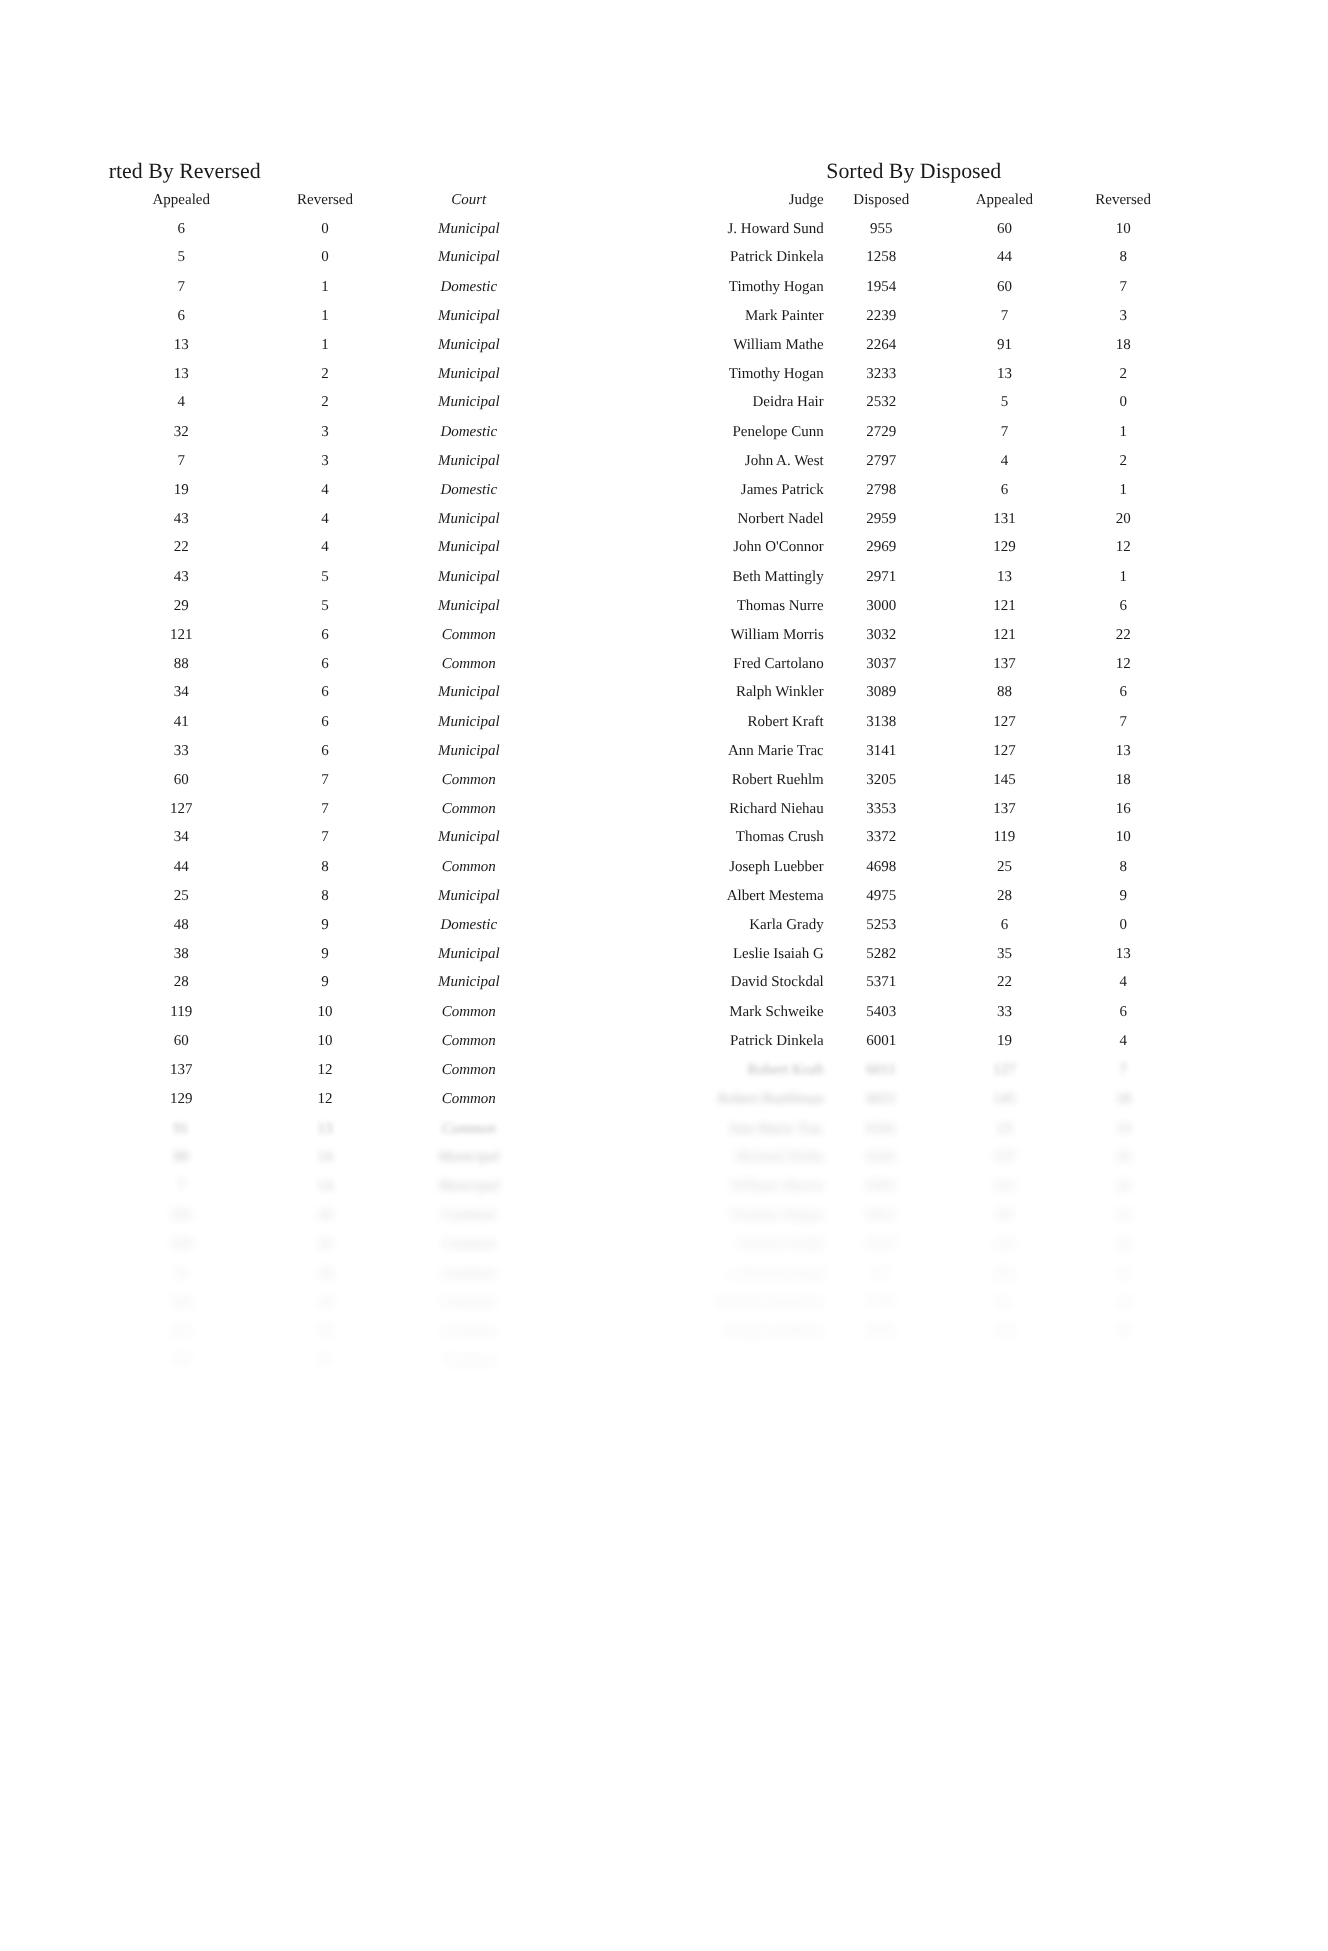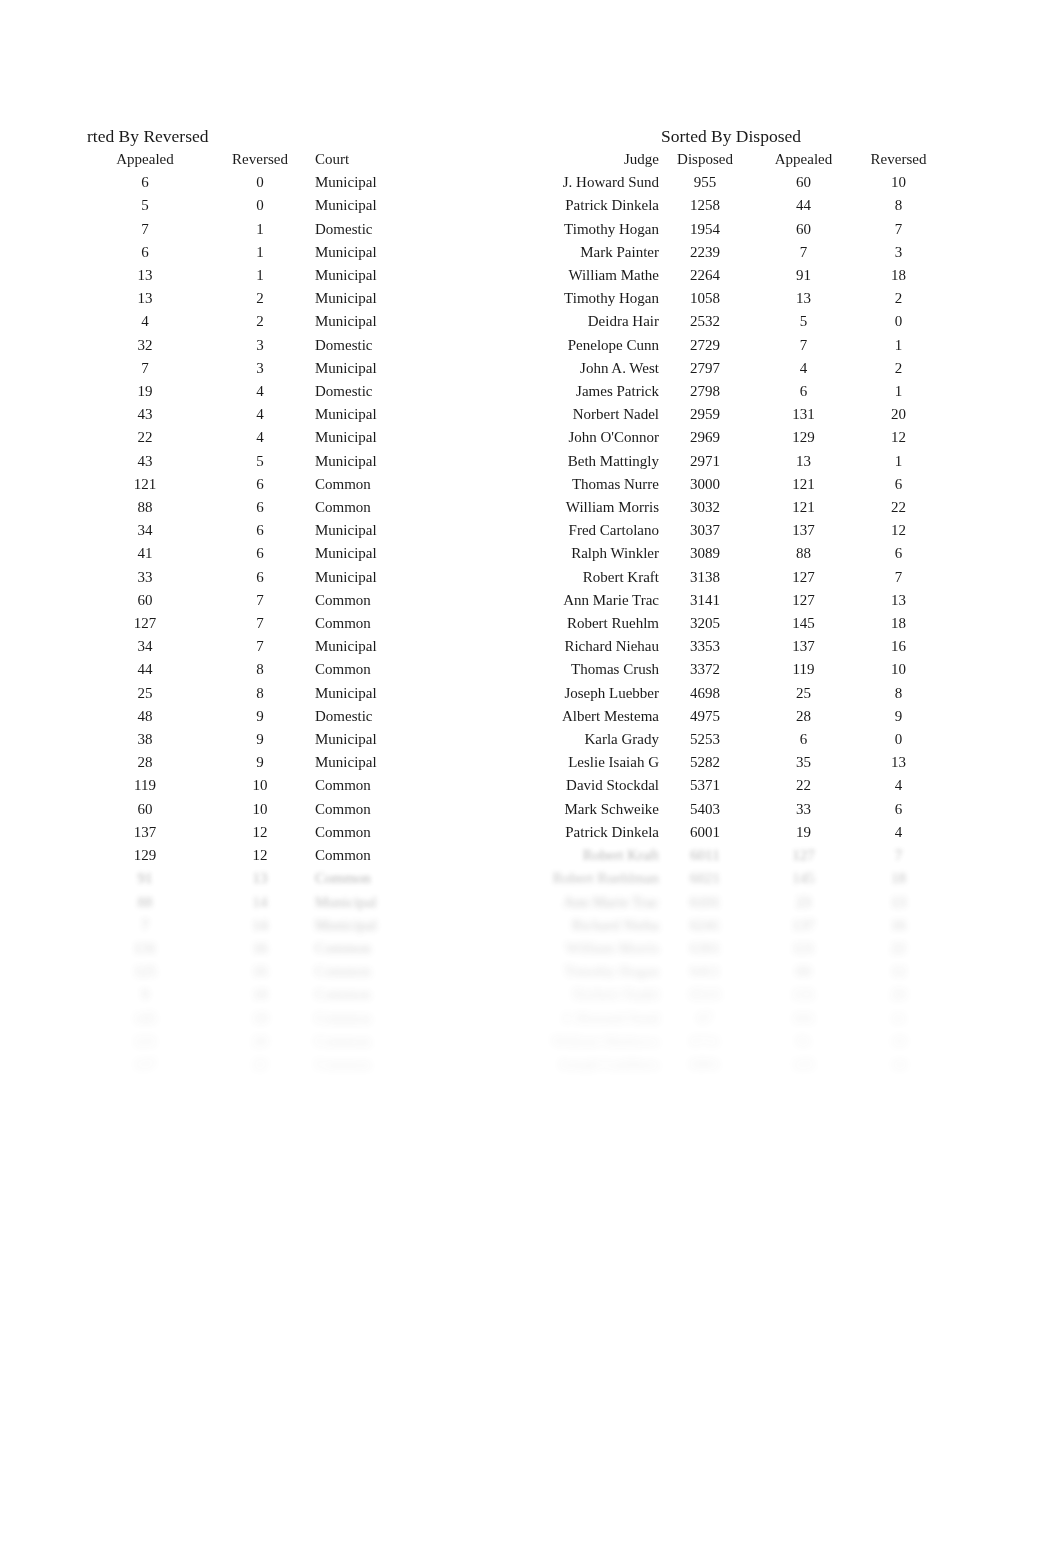--- a/index.html
+++ b/index.html
@@ -38,38 +38,38 @@
     height: 24px;
     white-space: nowrap;
   }
   #left-block .block-title  { text-align: left;   padding-left: 2px; }
   #right-block .block-title { text-align: center; padding-right: 10px; }
 
   table.grid {
     border-collapse: collapse;
     table-layout: fixed;
     width: 100%;
-    font-size: 15px;
+    font-size: 12px;
   }
   table.grid td, table.grid th {
     padding: 0;
     height: 23.2px;
     line-height: 23.2px;
     font-weight: normal;
     white-space: nowrap;
     overflow: hidden;
   }
 
   
   #left-table col.c-appealed { width: 120px; }
   #left-table col.c-reversed { width: 110px; }
   #left-table col.c-court    { width: 120px; }
   #left-table .cell-appealed { text-align: center; }
   #left-table .cell-reversed { text-align: center; }
-  #left-table .cell-court    { text-align: left; }
+  #left-table .cell-court    { text-align: center; font-style: italic; }
 
   
   #right-table col.c-judge    { width: 128px; }
   #right-table col.c-disposed { width: 92px;  }
   #right-table col.c-appealed { width: 105px; }
   #right-table col.c-reversed { width: 85px;  }
   #right-table .cell-judge    { text-align: right; }
   #right-table .cell-disposed { text-align: center; }
   #right-table .cell-appealed { text-align: center; }
   #right-table .cell-reversed { text-align: center; }
@@ -168,20 +168,25 @@
             <td class="cell-reversed">4</td>
             <td class="cell-court">Municipal</td>
           </tr>
           <tr>
             <td class="cell-appealed">22</td>
             <td class="cell-reversed">4</td>
             <td class="cell-court">Municipal</td>
           </tr>
           <tr>
             <td class="cell-appealed">43</td>
+            <td class="cell-reversed">5</td>
+            <td class="cell-court">Municipal</td>
+          </tr>
+          <tr>
+            <td class="cell-appealed">29</td>
             <td class="cell-reversed">5</td>
             <td class="cell-court">Municipal</td>
           </tr>
           <tr>
             <td class="cell-appealed">121</td>
             <td class="cell-reversed">6</td>
             <td class="cell-court">Common</td>
           </tr>
           <tr>
             <td class="cell-appealed">88</td>
@@ -358,21 +363,21 @@
             <td class="cell-reversed">3</td>
           </tr>
           <tr>
             <td class="cell-judge">William Mathe</td>
             <td class="cell-disposed">2264</td>
             <td class="cell-appealed">91</td>
             <td class="cell-reversed">18</td>
           </tr>
           <tr>
             <td class="cell-judge">Timothy Hogan</td>
-            <td class="cell-disposed">1058</td>
+            <td class="cell-disposed">3233</td>
             <td class="cell-appealed">13</td>
             <td class="cell-reversed">2</td>
           </tr>
           <tr>
             <td class="cell-judge">Deidra Hair</td>
             <td class="cell-disposed">2532</td>
             <td class="cell-appealed">5</td>
             <td class="cell-reversed">0</td>
           </tr>
           <tr>

